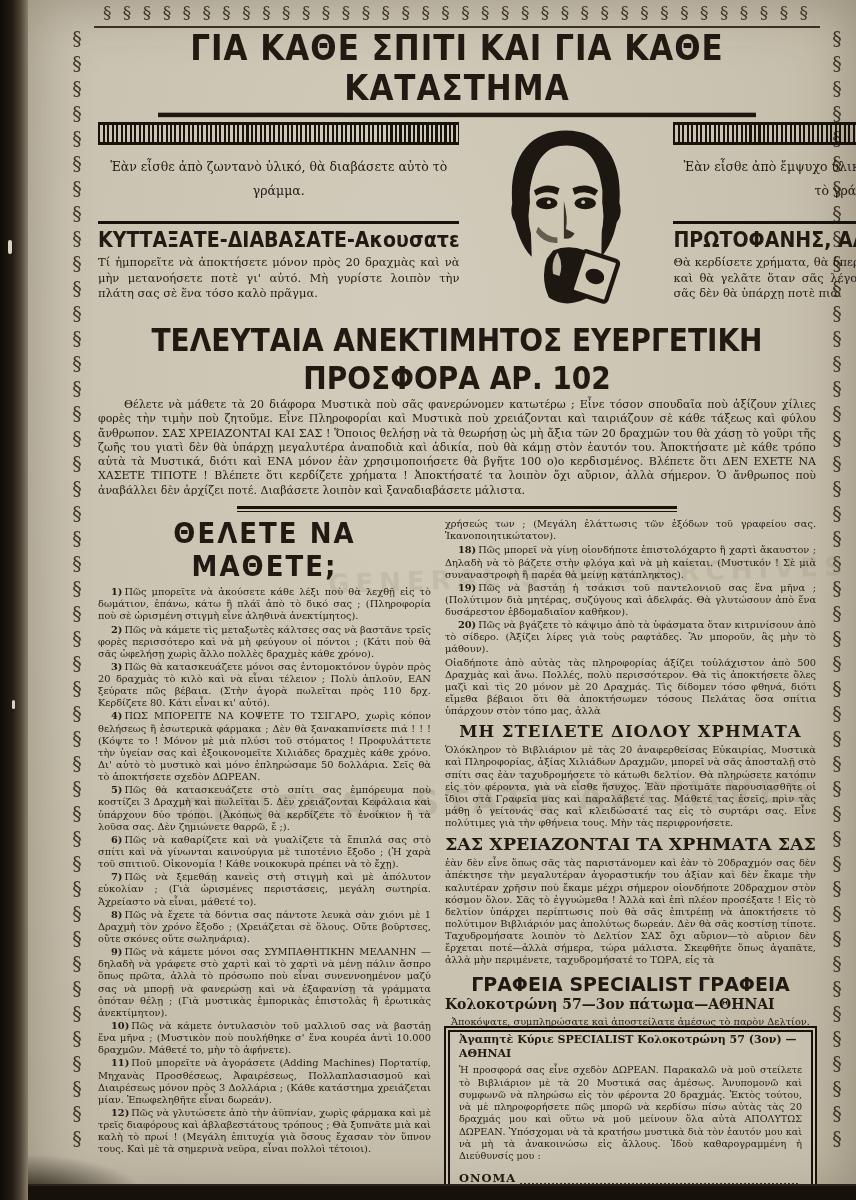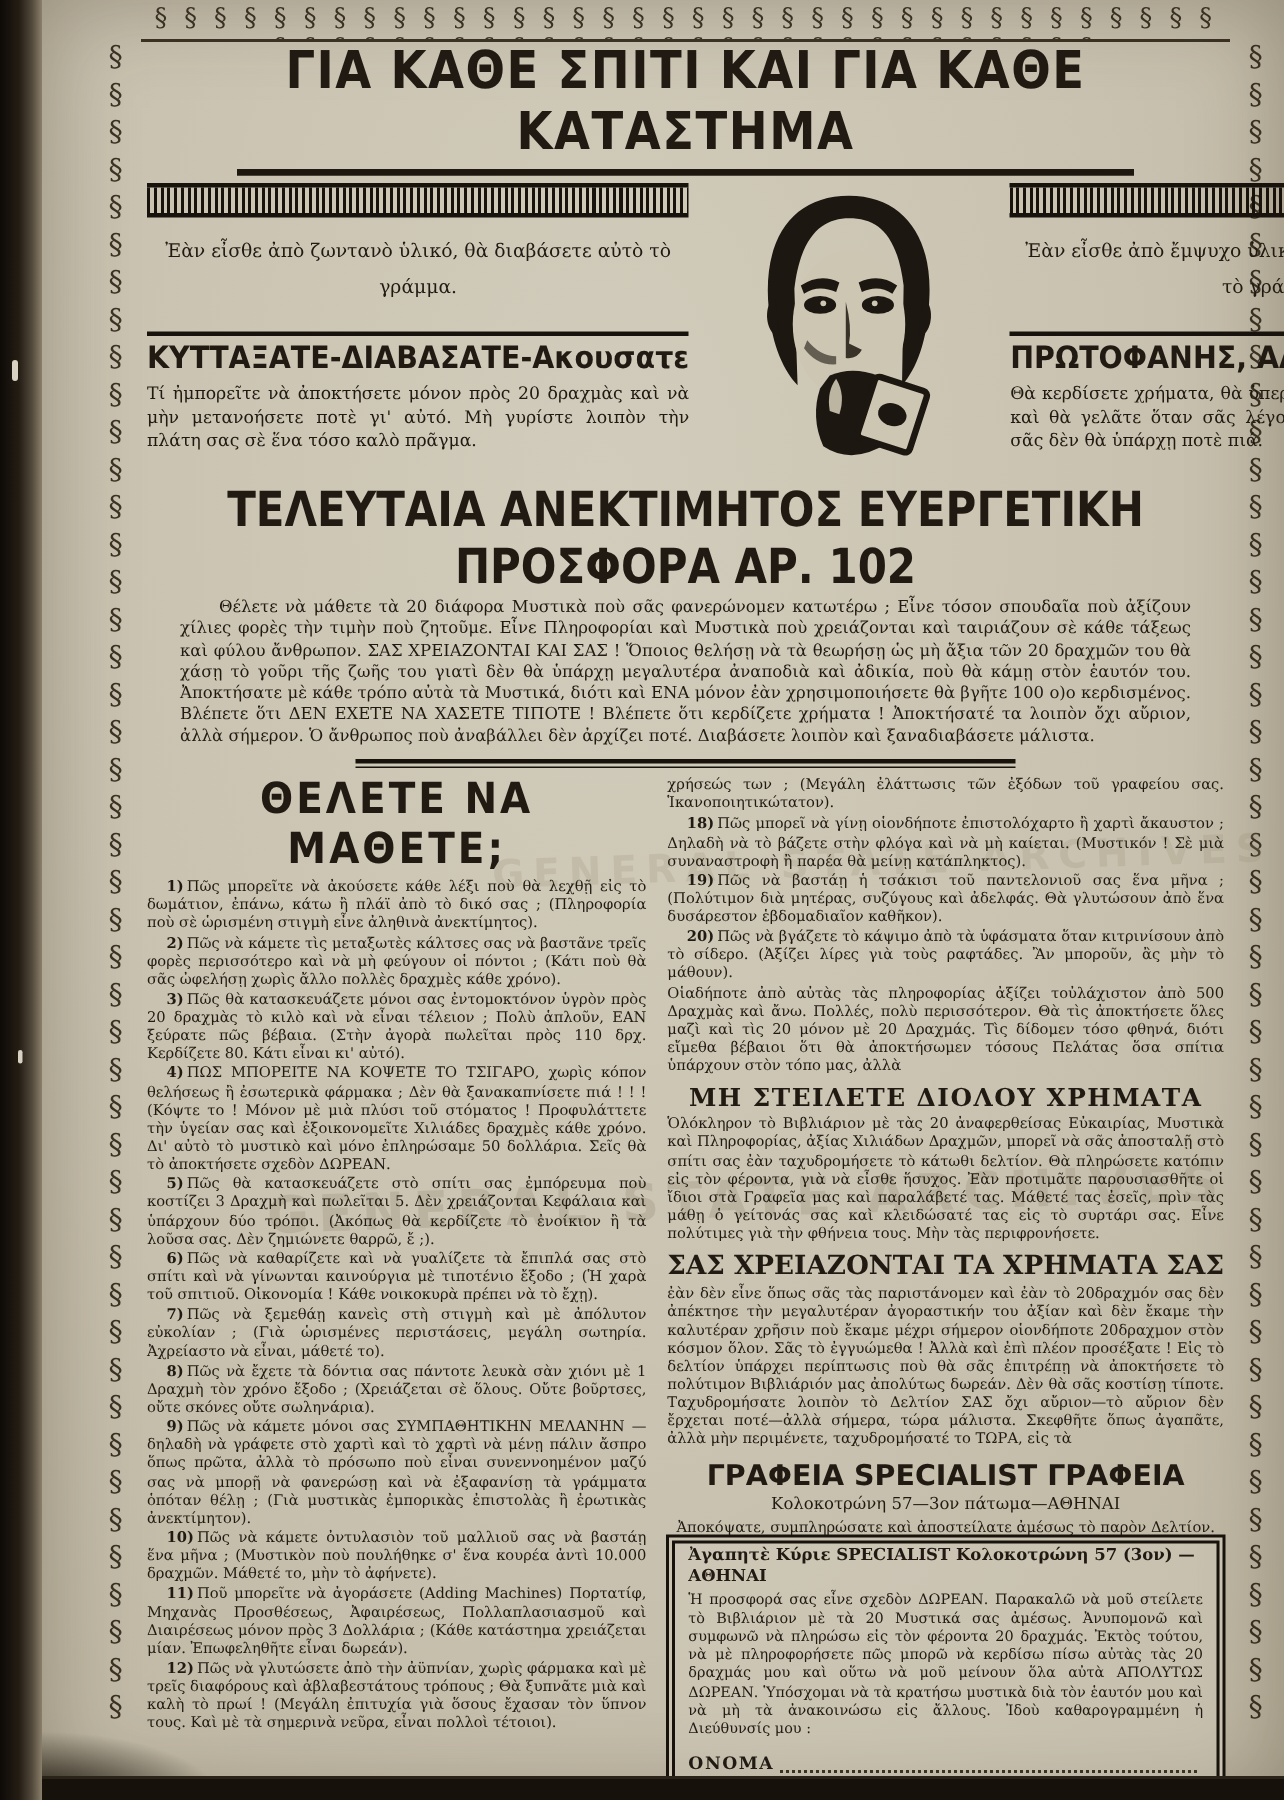--- a/index.html
+++ b/index.html
@@ -41,36 +41,36 @@
          background:repeating-linear-gradient(90deg,#17120c 0 2px,rgba(0,0,0,0) 2px 4.5px);margin-bottom:10px;}
   .motto{font-size:12.5px;text-align:center;line-height:1.9;min-height:58px;margin:0 6px;}
   .sect-rule{border-top:3px solid #17120c;margin:8px 0 4px;}
   .sect-head{font-family:"DejaVu Sans",sans-serif;font-weight:bold;font-size:19px;margin:0 0 5px;
              transform:scaleY(1.08);transform-origin:left;white-space:nowrap;}
   .sect-body{font-size:11.5px;line-height:1.35;text-align:justify;margin:0;}
   .face-wrap{display:flex;justify-content:center;align-items:flex-start;padding-top:2px;}
   
   .offer-head{font-family:"DejaVu Sans",sans-serif;font-weight:bold;font-size:28px;text-align:center;
               margin:6px 0 6px;transform:scaleY(1.15);letter-spacing:0;}
-  .offer-body{font-size:11px;line-height:1.3;text-align:justify;margin:0 22px;}
+  .offer-body{font-size:11px;line-height:1.3;text-align:justify;margin:0 0;}
   .offer-body .indent{display:inline-block;width:26px;}
   .divider{width:440px;margin:8px auto 6px;border-top:3px solid #17120c;border-bottom:1px solid #17120c;height:2px;}
   
   .main{display:grid;grid-template-columns:1fr 1fr;column-gap:14px;margin-top:2px;}
   .list-head{font-family:"DejaVu Sans",sans-serif;font-weight:bold;font-size:26px;letter-spacing:2px;
              text-align:center;margin:2px 0 6px;transform:scaleY(1.1);}
   .item{font-size:9.8px;line-height:1.24;text-align:justify;margin:0 0 1px;text-indent:13px;}
   .item .num{font-weight:bold;padding-right:2px;}
   .para{font-size:9.8px;line-height:1.24;text-align:justify;margin:0 0 2px;}
   .rc-head-serif{font-family:"DejaVu Serif",serif;font-weight:bold;font-size:16.5px;text-align:center;
                  letter-spacing:1px;margin:5px 0 3px;white-space:nowrap;}
   .rc-head-big{font-family:"DejaVu Serif",serif;font-weight:bold;font-size:17.5px;text-align:center;
                margin:5px 0 3px;white-space:nowrap;}
   .offices-head{font-family:"DejaVu Sans",sans-serif;font-weight:bold;font-size:19px;text-align:center;margin:6px 0 1px;}
-  .offices-addr{font-size:11px;text-align:center;font-weight:normal;margin:0 0 4px;}
+  .offices-addr{font-size:14px;font-weight:bold;margin:0 0 4px;}
   .coupon{border:2px solid #17120c;box-shadow:0 0 0 2px #c9c2b0,0 0 0 4px #17120c;
           margin:0 3px 10px;padding:1px 9px 9px;background:rgba(214,208,195,.35);}
   .coupon .salut{font-size:11px;font-weight:bold;margin:0 0 3px;line-height:1.3;}
   .coupon .body{font-size:9.6px;line-height:1.28;text-align:justify;margin:0;}
   .form-row{display:flex;align-items:flex-end;margin-top:9px;font-family:"DejaVu Serif",serif;
             font-weight:bold;font-size:11.5px;letter-spacing:1px;}
   .fill{flex:1;border-bottom:2px dotted #3a3224;height:12px;margin:0 4px;}
 </style>
 </head>
 <body>

